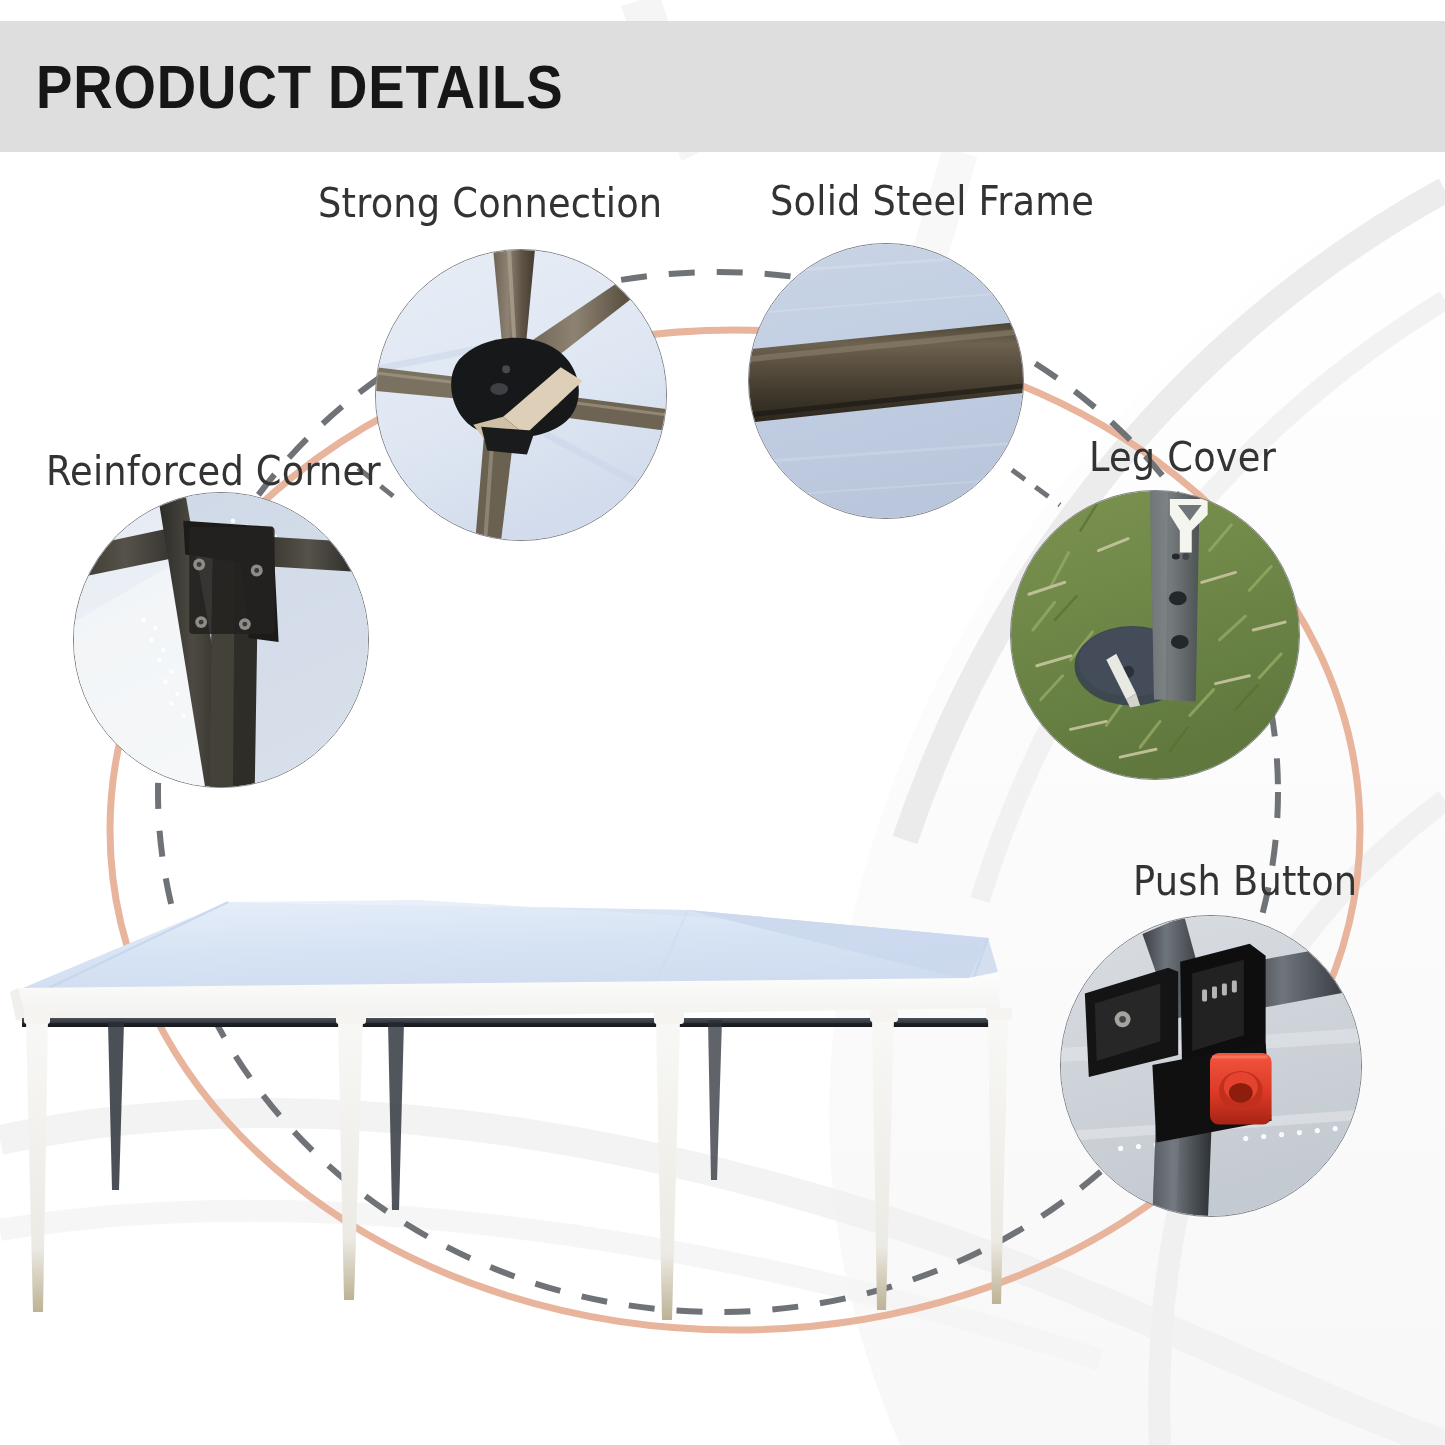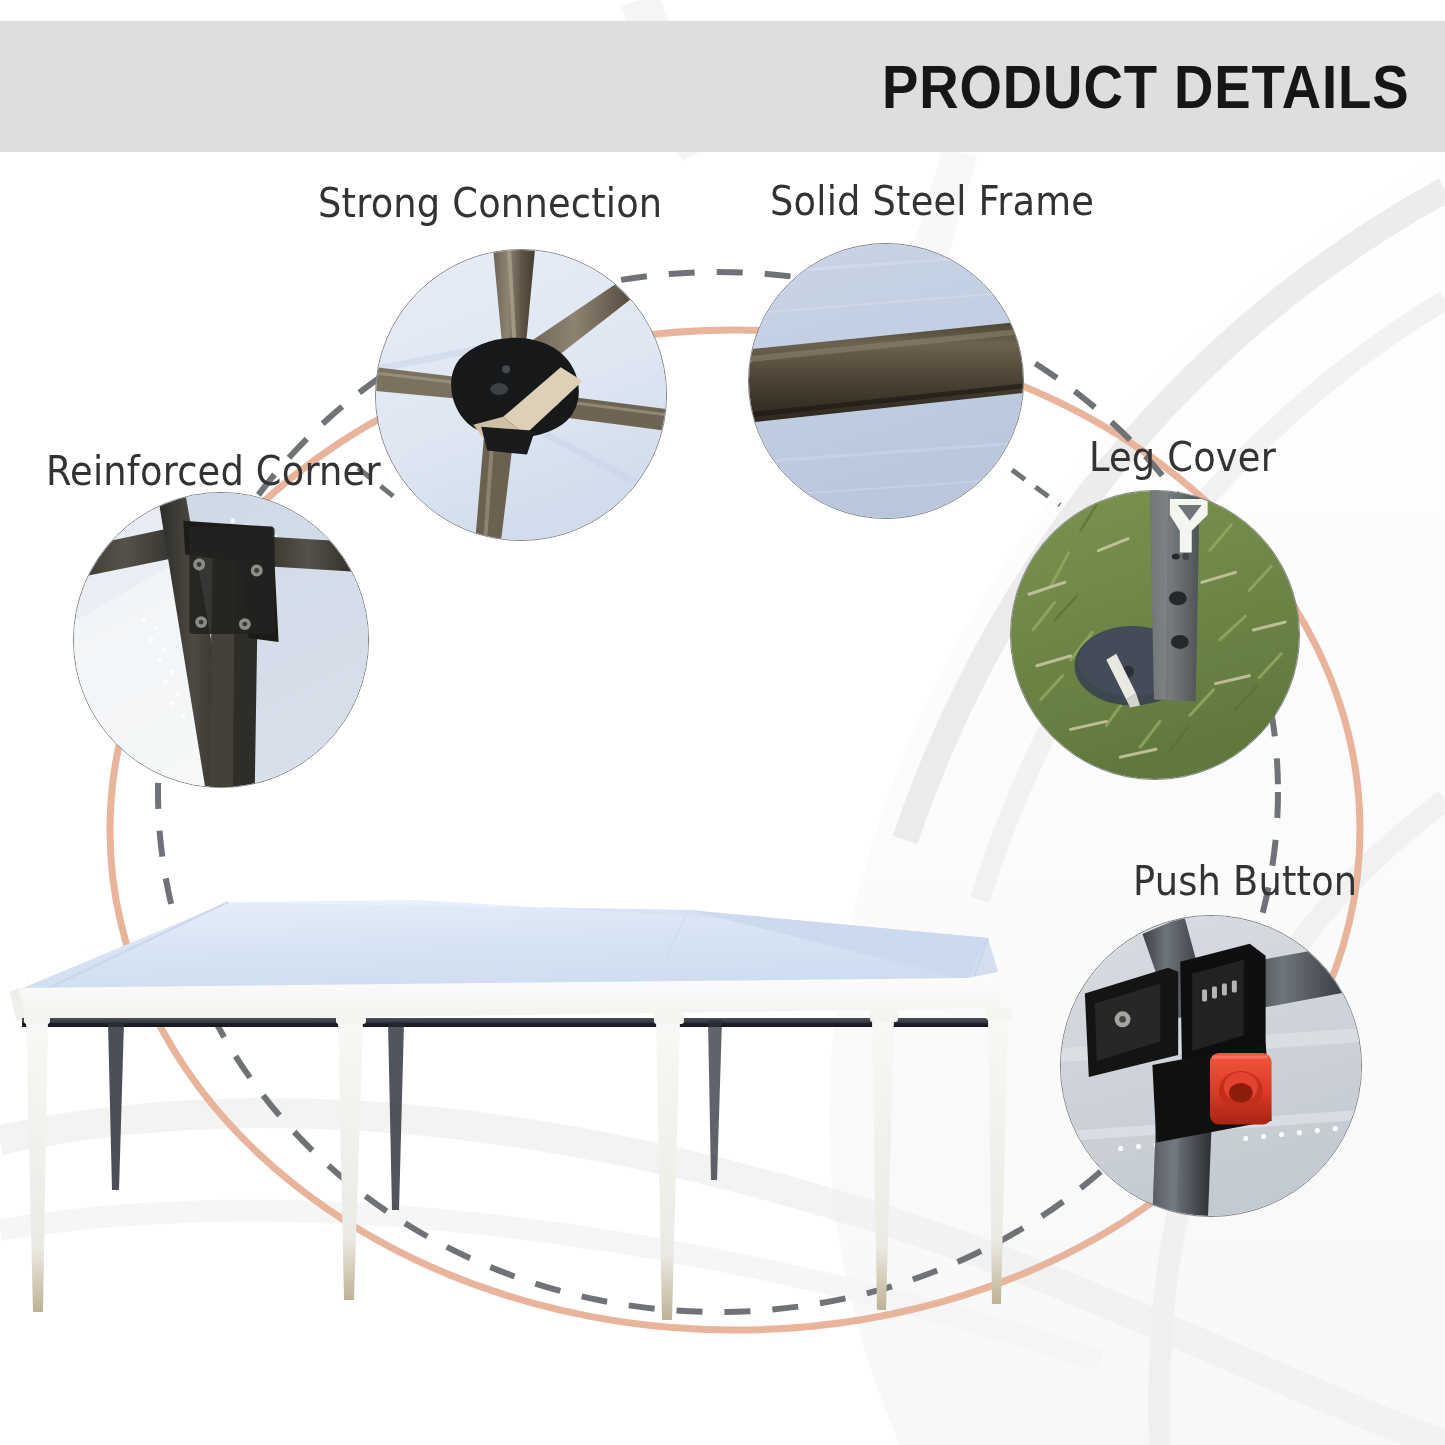--- a/index.html
+++ b/index.html
@@ -5,21 +5,21 @@
   html,body{margin:0;padding:0;background:#fff;}
   body{width:1445px;height:1445px;overflow:hidden;
        font-family:"Liberation Sans","DejaVu Sans",sans-serif;}
   .stage{position:relative;width:1445px;height:1445px;overflow:hidden;background:#ffffff;}
 
   
   .bg-swirl{position:absolute;inset:0;width:100%;height:100%;}
 
   
   .title-band{position:absolute;left:0;top:21px;width:1445px;height:131px;
-              background:#dedede;display:flex;align-items:center;justify-content:flex-end;}
+              background:#dedede;display:flex;align-items:center;justify-content:flex-start;}
   .title-text{font-size:62px;font-weight:700;letter-spacing:1px;color:#161616;
               font-family:"Liberation Sans","DejaVu Sans",sans-serif;
               transform:scaleX(.88);transform-origin:center;}
 
   
   .connectors{position:absolute;inset:0;width:100%;height:100%;}
 
   
   .label{position:absolute;font-size:40px;font-weight:400;color:#333333;
          white-space:nowrap;letter-spacing:.2px;

